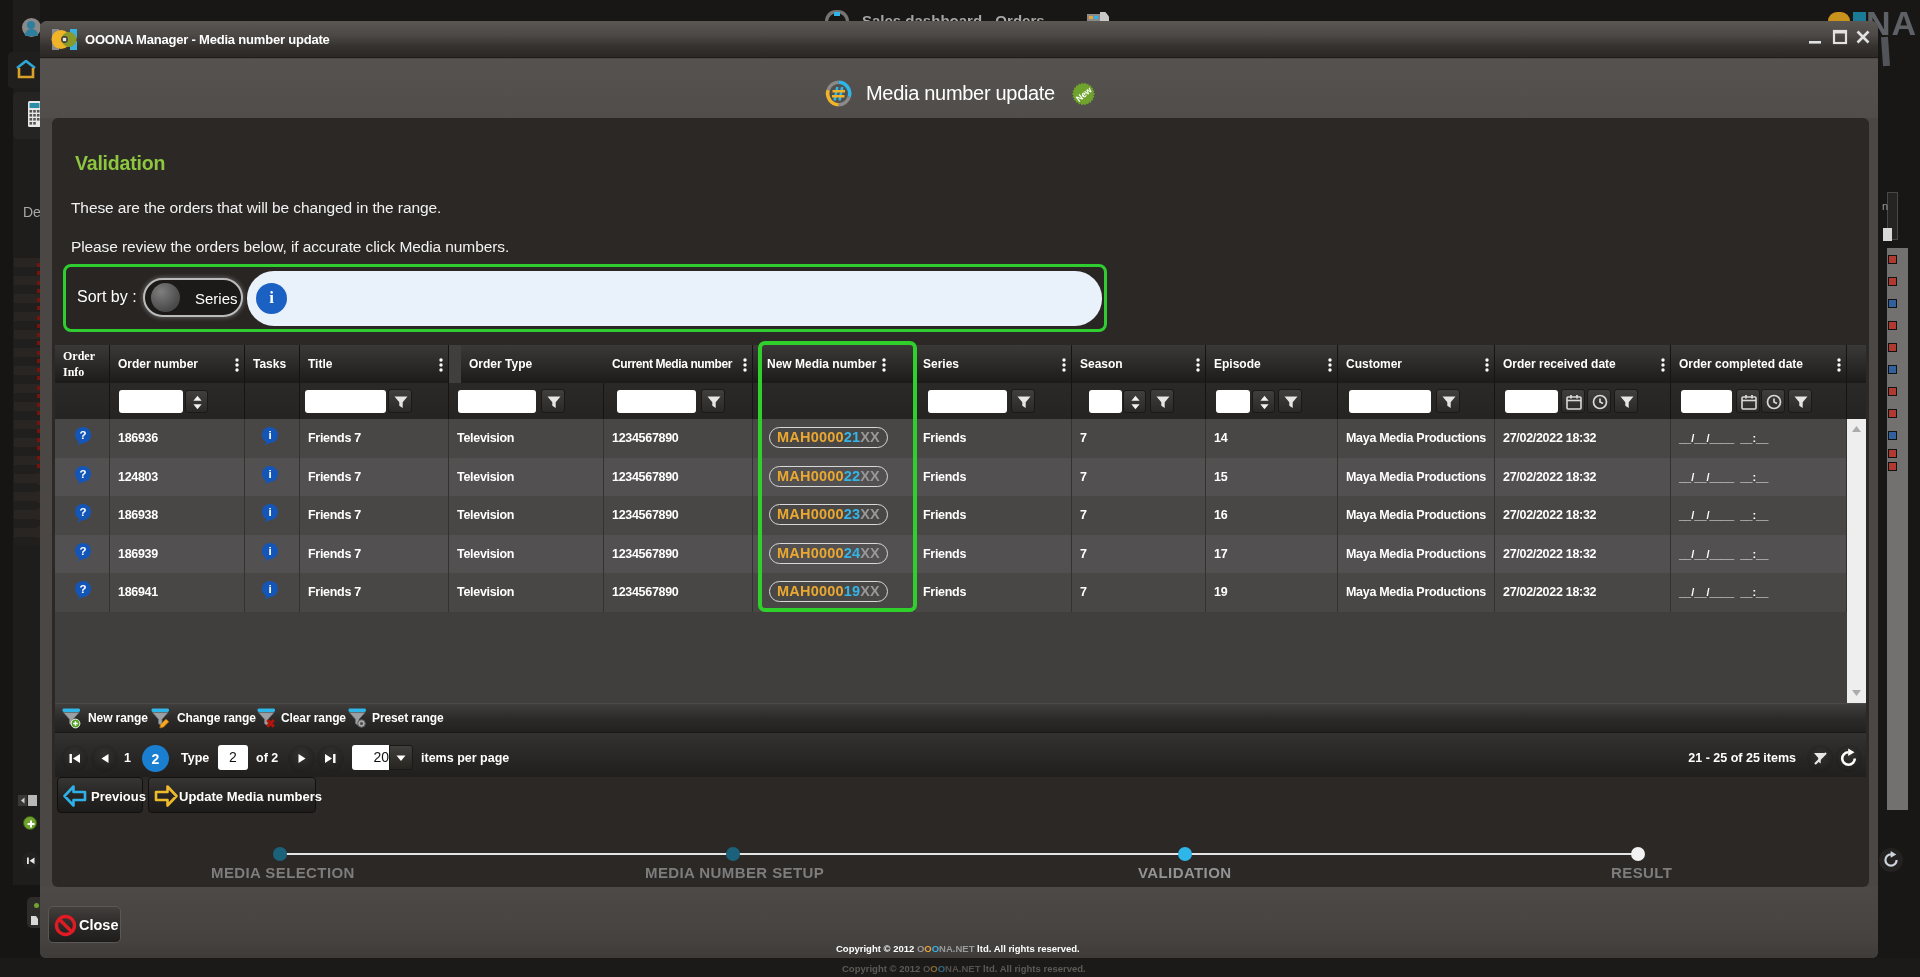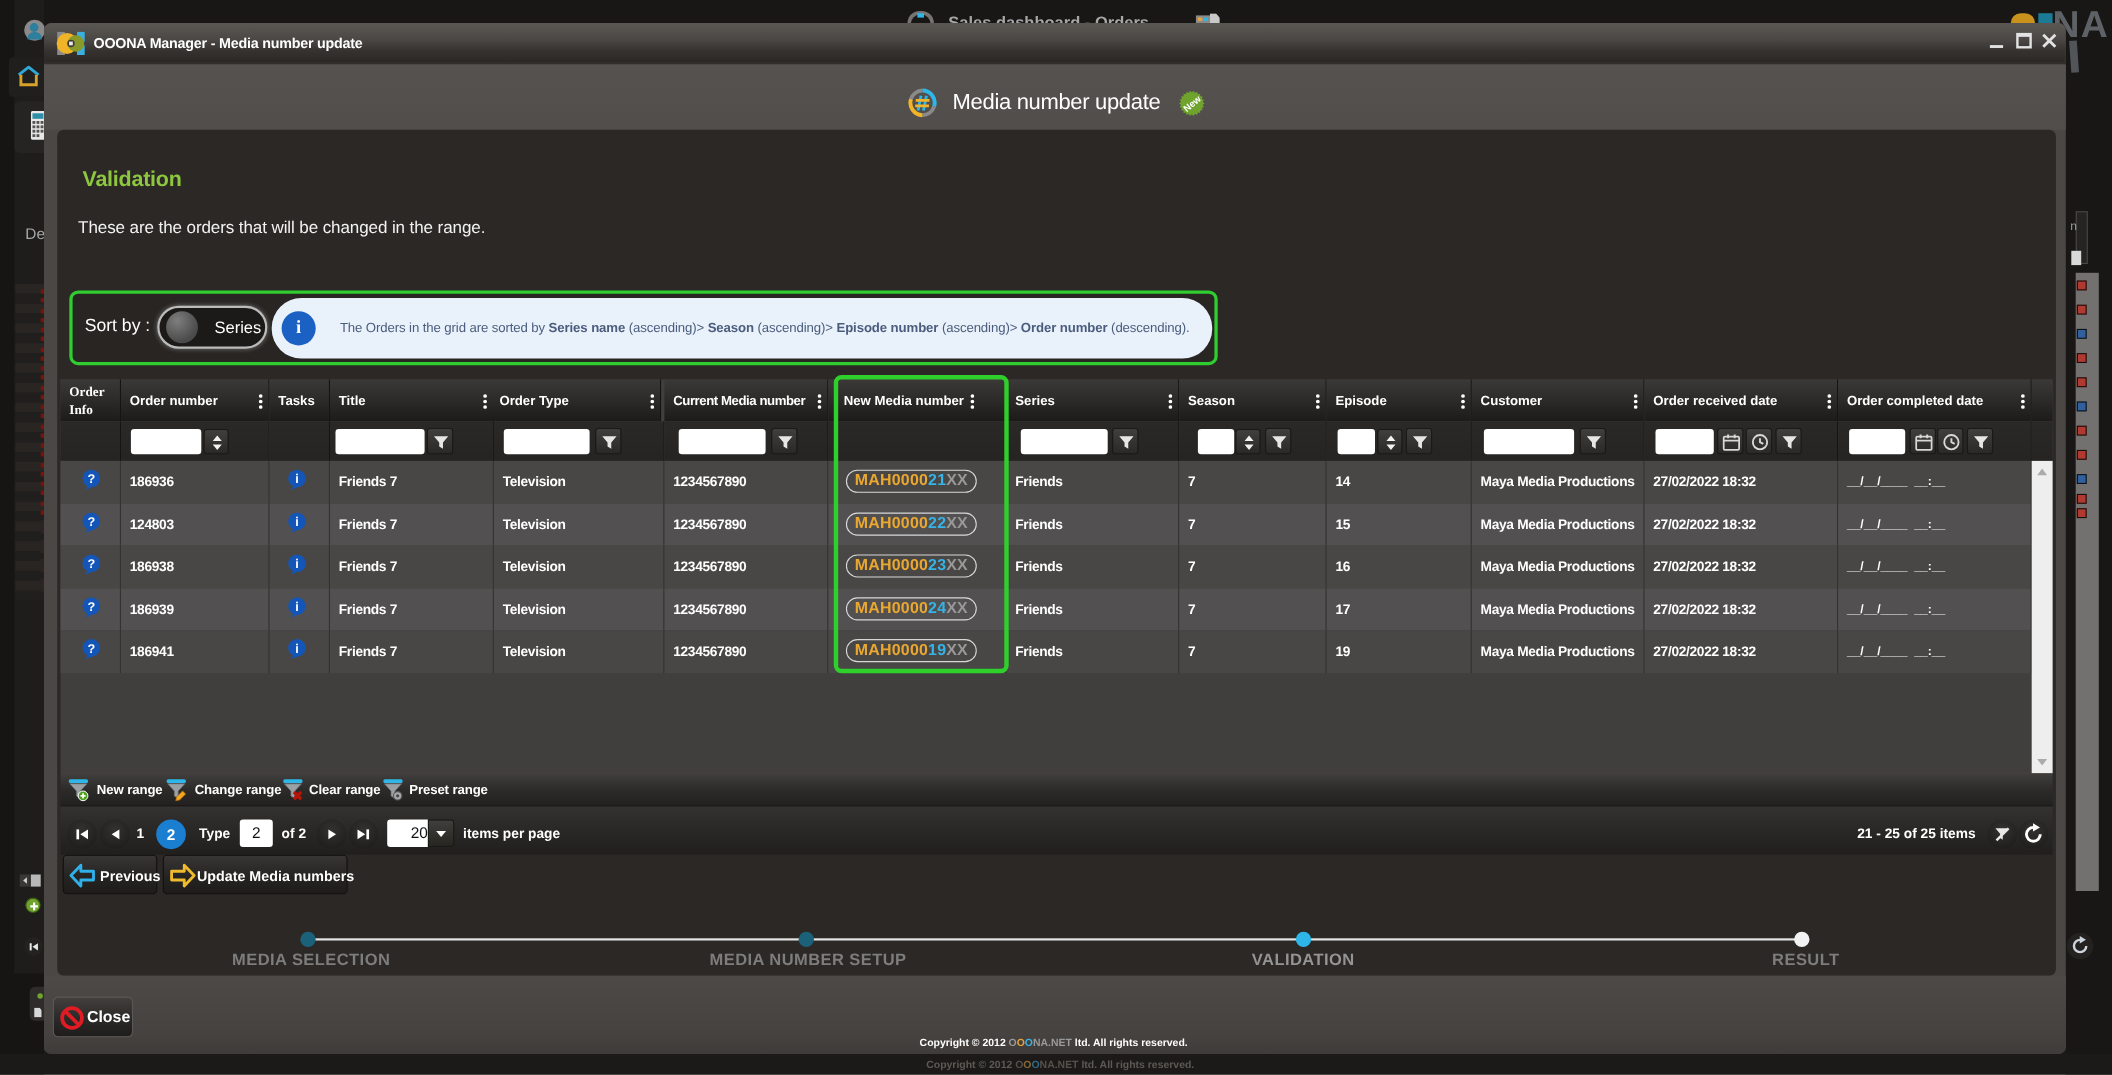--- a/index.html
+++ b/index.html
@@ -299,32 +299,32 @@
         <g transform="translate(12.5,13)">
           <polygon points="11.6,0.0 9.8,1.4 11.1,3.3 9.0,4.1 9.8,6.3 7.5,6.5 7.6,8.8 5.4,8.3 4.8,10.6 2.8,9.5 1.7,11.5 0.0,9.9 -1.7,11.5 -2.8,9.5 -4.8,10.6 -5.4,8.3 -7.6,8.8 -7.5,6.5 -9.8,6.3 -9.0,4.1 -11.1,3.3 -9.8,1.4 -11.6,0.0 -9.8,-1.4 -11.1,-3.3 -9.0,-4.1 -9.8,-6.3 -7.5,-6.5 -7.6,-8.8 -5.4,-8.3 -4.8,-10.6 -2.8,-9.5 -1.7,-11.5 -0.0,-9.9 1.7,-11.5 2.8,-9.5 4.8,-10.6 5.4,-8.3 7.6,-8.8 7.5,-6.5 9.8,-6.3 9.0,-4.1 11.1,-3.3 9.8,-1.4" fill="#6fa32d"></polygon>
           <text transform="rotate(-40)" x="0" y="3.4" text-anchor="middle" font-size="8.6" font-weight="bold" fill="#fff" font-family="Liberation Sans">New</text>
         </g>
       </svg>
       <div id="hdrtitle">Media number update</div>
 
     <div id="panel">
       <div id="valid">Validation</div>
       <div class="introline" style="top:81px;">These are the orders that will be changed in the range.</div>
+      <div class="introline" style="top:120px;">Please review the orders below, if accurate click Media numbers.</div>
 
       <div id="sortbox">
         <div id="sortlabel">Sort by :</div>
         <div id="toggle">
             <div class="knob"></div>
             <div class="tlabel">Series</div>
           </div>
         <div id="infobox">
           <div class="icirc">
               <span>i</span>
             </div>
-          <div class="itext">The Orders in the grid are sorted by <b>Series name</b> (ascending)&gt; <b>Season</b> (ascending)&gt; <b>Episode number</b> (ascending)&gt; <b>Order number</b> (descending).</div>
         </div>
       </div>
 
       <div id="grid">
           <div class="hcell" style="left:0px; width:55px;">
             <div class="htext" style="top:3px; line-height:16px;font-family:Liberation Serif, serif;">Order<br>Info</div>
           </div>
           <div class="hcell" style="left:55px; width:135px;">
             <div class="htext">Order number</div>
             <svg class="hdots" width="4" height="14" viewBox="0 0 4 14">
@@ -337,21 +337,21 @@
             <div class="htext">Tasks</div>
           </div>
           <div class="hcell" style="left:245px; width:149px;">
             <div class="htext">Title</div>
             <svg class="hdots" width="4" height="14" viewBox="0 0 4 14">
               <circle cx="2" cy="2" r="1.7" fill="#fff"></circle>
               <circle cx="2" cy="7" r="1.7" fill="#fff"></circle>
               <circle cx="2" cy="12" r="1.7" fill="#fff"></circle>
             </svg>
           </div>
-          <div class="hcell" style="left:391px; width:155px;">
+          <div class="hcell" style="left:406px; width:155px;">
             <div class="htext">Order Type</div>
             <svg class="hdots" width="4" height="14" viewBox="0 0 4 14">
               <circle cx="2" cy="2" r="1.7" fill="#fff"></circle>
               <circle cx="2" cy="7" r="1.7" fill="#fff"></circle>
               <circle cx="2" cy="12" r="1.7" fill="#fff"></circle>
             </svg>
           </div>
           <div class="hcell" style="left:549px; width:149px;">
             <div class="htext" style="letter-spacing:-0.4px;">Current Media number</div>
             <svg class="hdots" width="4" height="14" viewBox="0 0 4 14">

